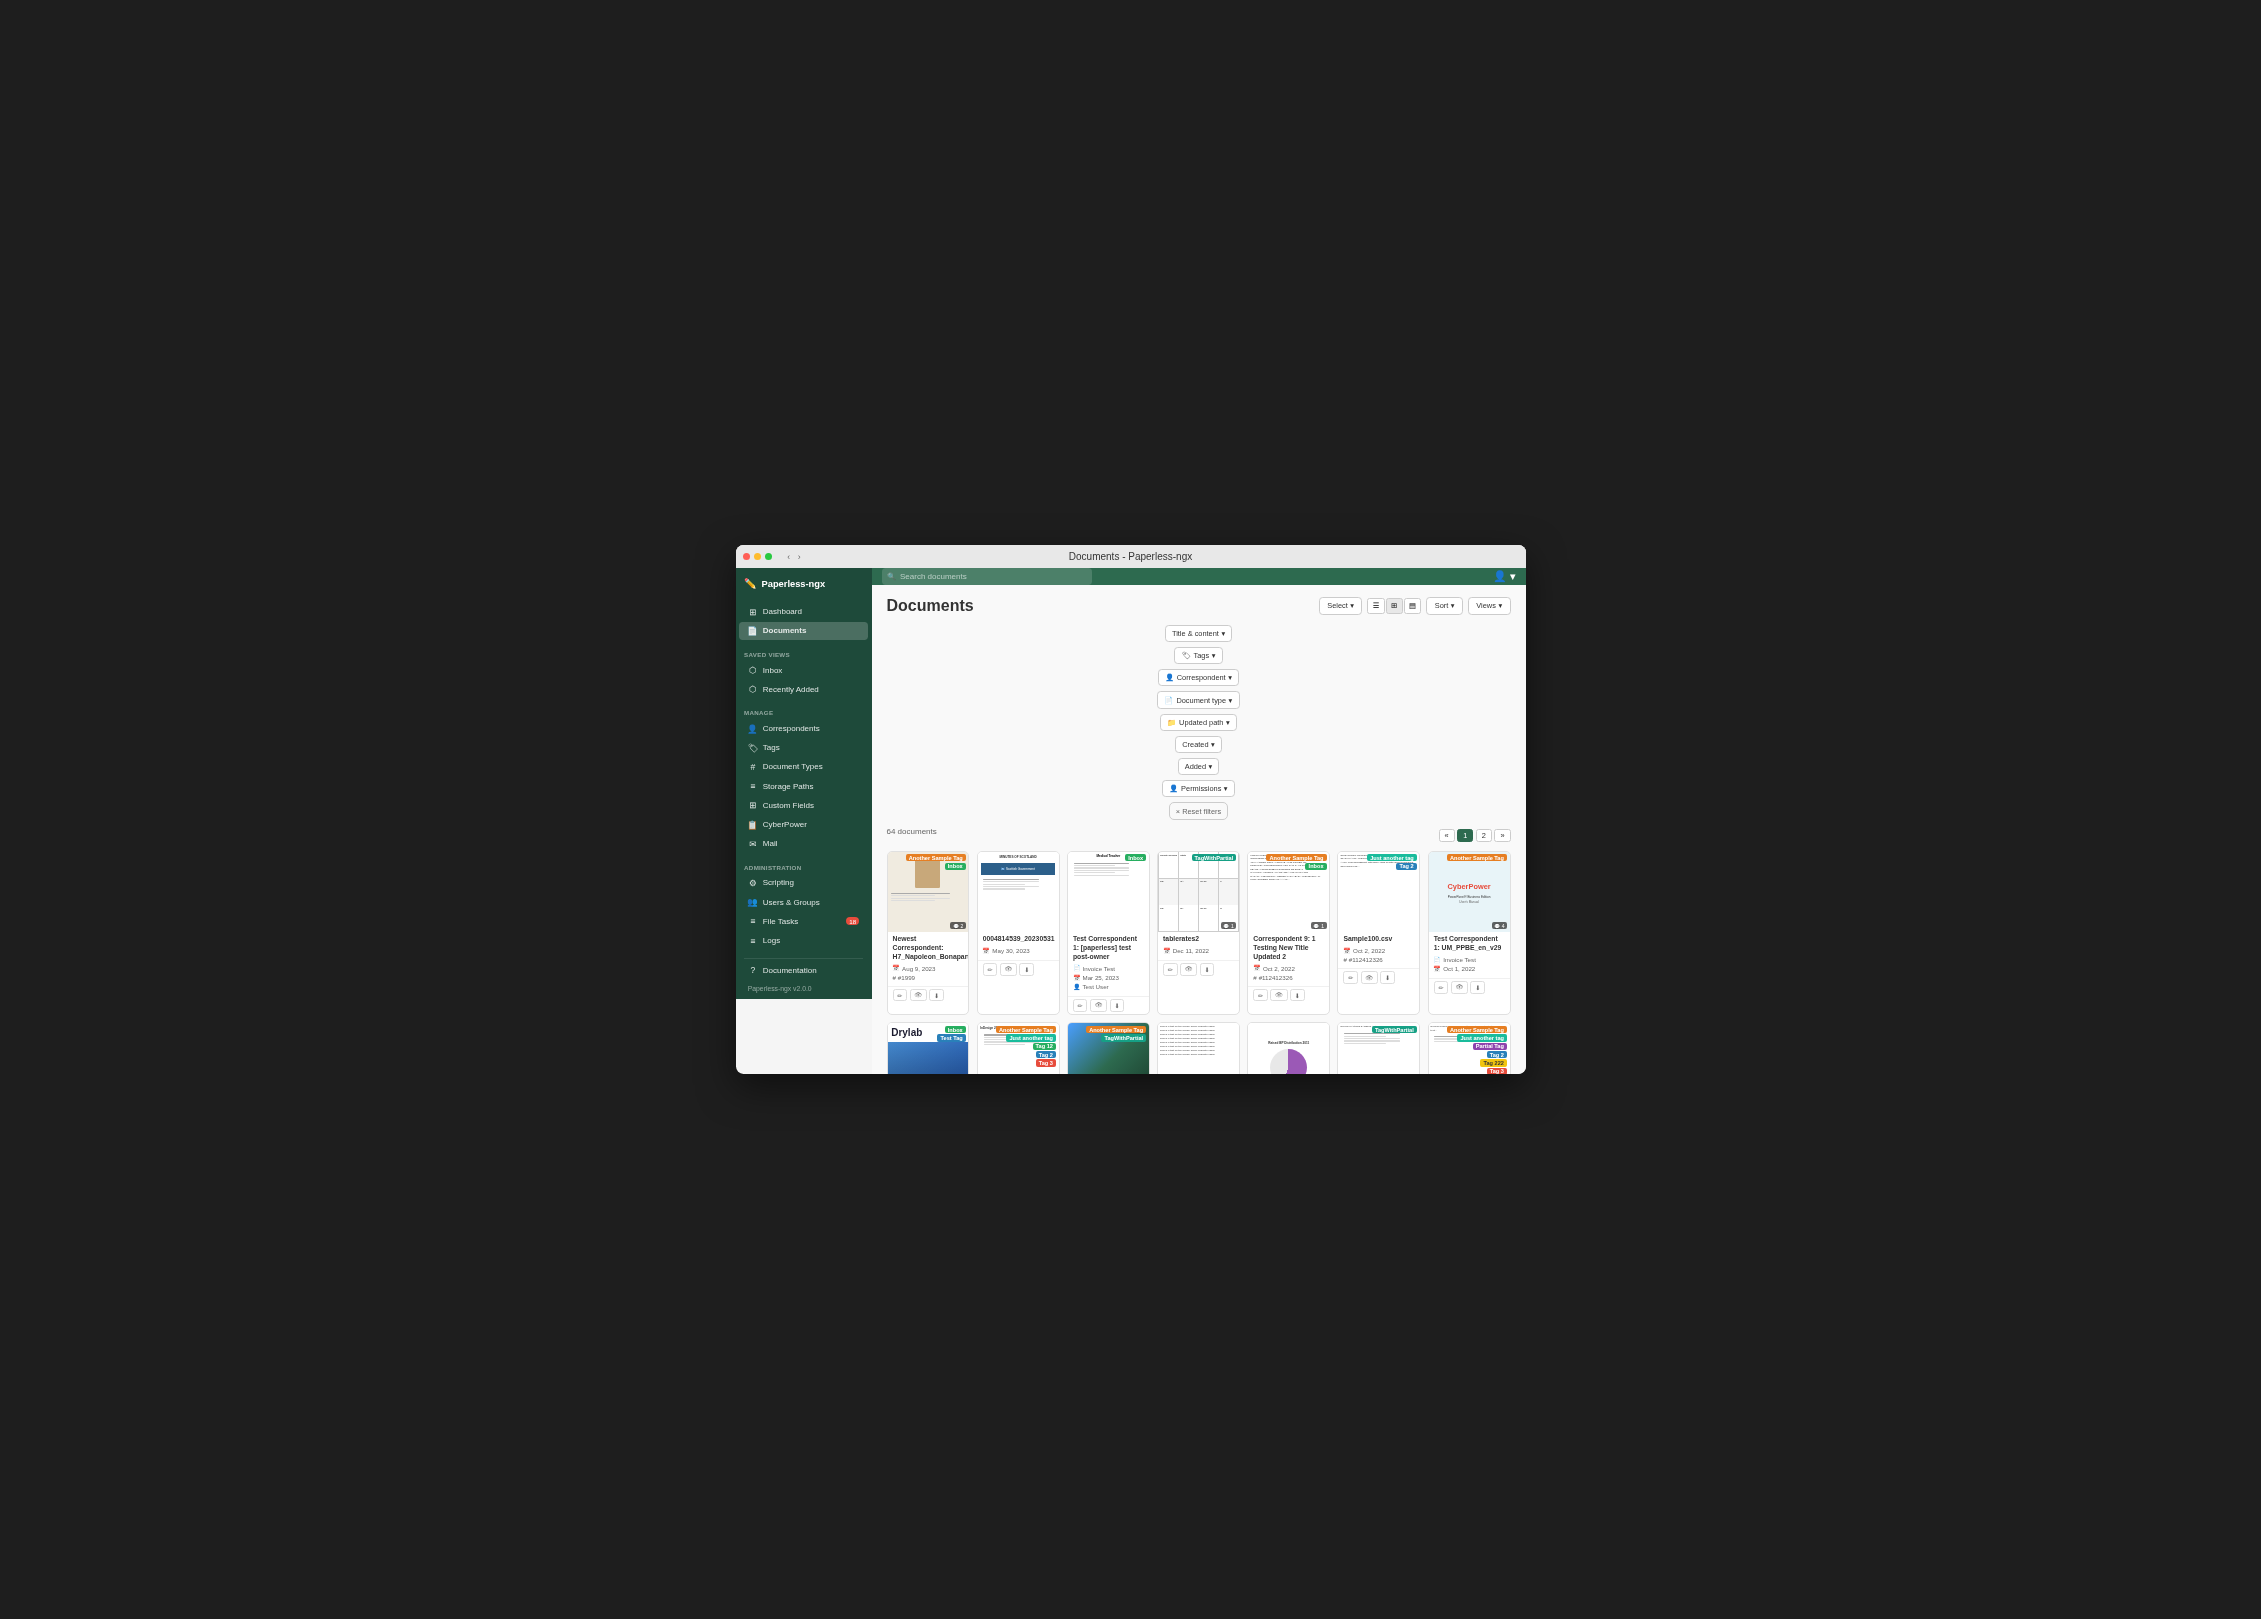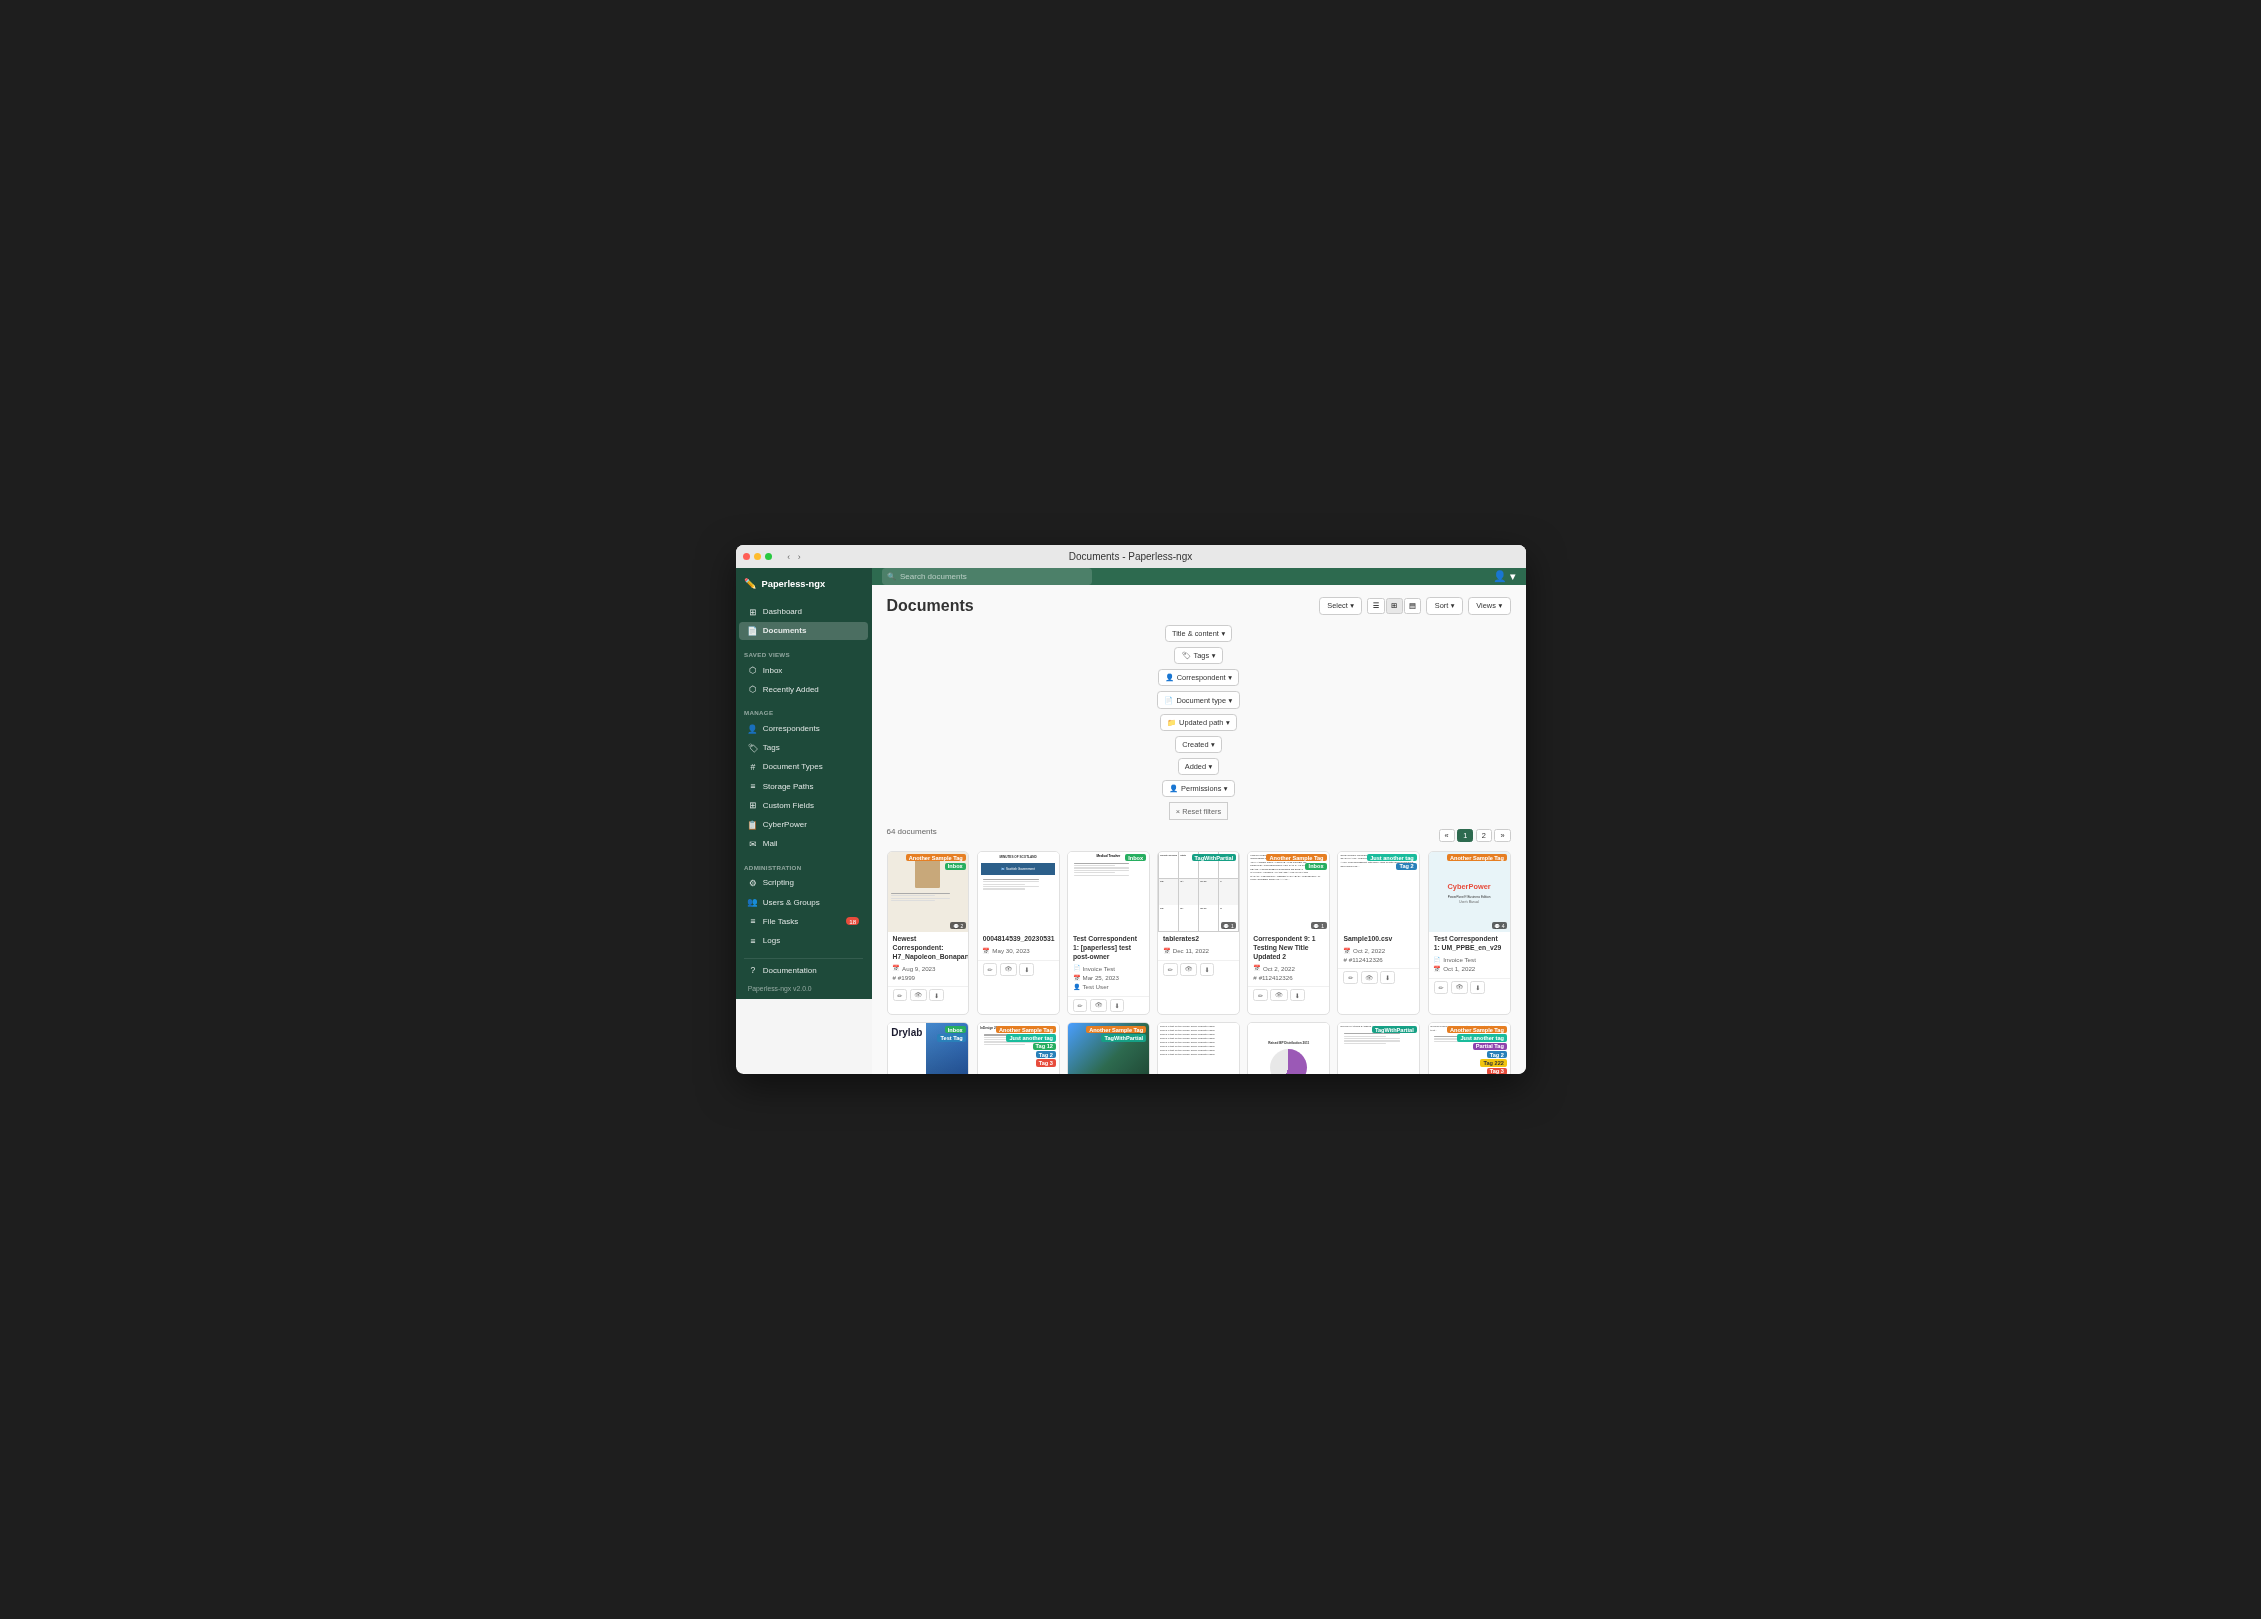--- a/index.html
+++ b/index.html
@@ -56,21 +56,21 @@
     .doc-info { padding: 3.7px 5px; }
     .doc-title { font-size: 6.8px; font-weight: 600; color: #333; margin-bottom: 2.5px; line-height: 1.3; }
     .doc-meta { font-size: 6.2px; color: #666; display: flex; align-items: center; gap: 1.9px; margin-bottom: 1.2px; }
     .doc-actions { display: flex; gap: 2.5px; padding: 2.5px 5px; border-top: 0.6px solid #f0f0f0; }
     .doc-action-btn { background: none; border: 0.6px solid #ddd; border-radius: 2.5px; padding: 1.2px 3.7px; font-size: 6.2px; cursor: pointer; color: #666; }
     .comment-badge { position: absolute; bottom: 2.5px; right: 2.5px; background: rgba(0,0,0,0.6); color: white; border-radius: 1.9px; font-size: 5px; padding: 0.6px 2.5px; }
     .view-icons { display: flex; gap: 1.2px; }
     .view-icon-btn { border: 0.6px solid #ccc; background: white; border-radius: 2.5px; padding: 2.5px 4.3px; font-size: 7.4px; cursor: pointer; }
     .view-icon-btn.active { background: #e8e8e8; }
     .sidebar-wrapper { position: relative; }
-    .reset-btn { background: none; border: 0.6px solid #ccc; border-radius: 0; padding: 3.1px 6.2px; font-size: 7.4px; color: #666; cursor: pointer; display: flex; align-items: center; gap: 2.5px; }
+    .reset-btn { background: none; border: 0.6px solid #ccc; border-radius: 5px; padding: 3.1px 6.2px; font-size: 7.4px; color: #666; cursor: pointer; display: flex; align-items: center; gap: 2.5px; }
     .thumb-bg-white { background: white; }
     .thumb-lines { padding: 2.5px 3.7px; }
     .thumb-line { height: 1.2px; background: #ddd; margin-bottom: 1.2px; border-radius: 0.6px; }
     .thumb-line.dark { background: #aaa; }
     .thumb-line.short { width: 60%; }
     .thumb-line.medium { width: 80%; }
     .thumb-aerial { background: linear-gradient(135deg, #4a9eff 0%, #2d6a4f 50%, #1a3a2a 100%); width: 100%; height: 100%; }
     .sidebar-divider { height: 0.6px; background: rgba(255,255,255,0.1); margin: 2.5px 8.6px; }
   </style>
 </head>
@@ -469,21 +469,21 @@
             </div>
             <div class="doc-actions">
               <button class="doc-action-btn">✏</button>
               <button class="doc-action-btn">👁</button>
               <button class="doc-action-btn">⬇</button>
             </div>
           </div>
 
           <div class="doc-card">
             <div class="doc-thumb">
-              <div style="width:100%;height:100%;background:white;display:flex;flex-direction:row;">
+              <div style="width:100%;height:100%;background:white;display:flex;flex-direction:column;">
                 <div style="padding:3.7px;background:white;">
                   <span style="font-size:10px;font-weight:800;color:#1a1a2e;">Drylab</span>
                 </div>
                 <div style="flex:1;background:linear-gradient(135deg,#4488cc,#2255aa);position:relative;">
                   <div style="position:absolute;inset:0;background:linear-gradient(180deg,rgba(0,0,0,0) 0%,rgba(0,0,0,0.3) 100%);"></div>
                 </div>
               </div>
               <div class="doc-tags">
                 <span class="doc-tag tag-green">Inbox</span>
                 <span class="doc-tag tag-blue">Test Tag</span>

